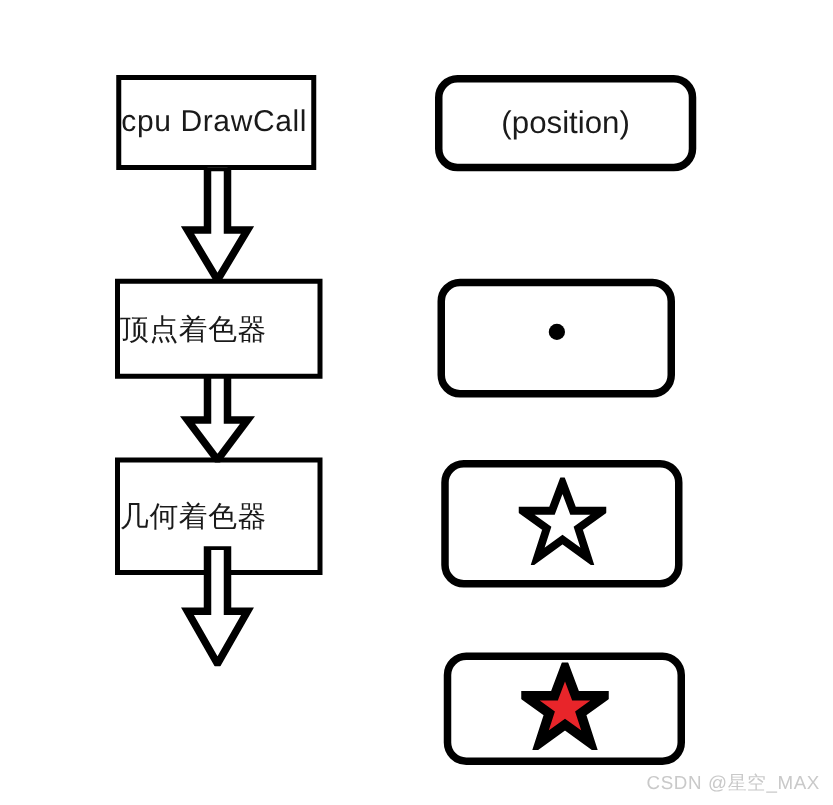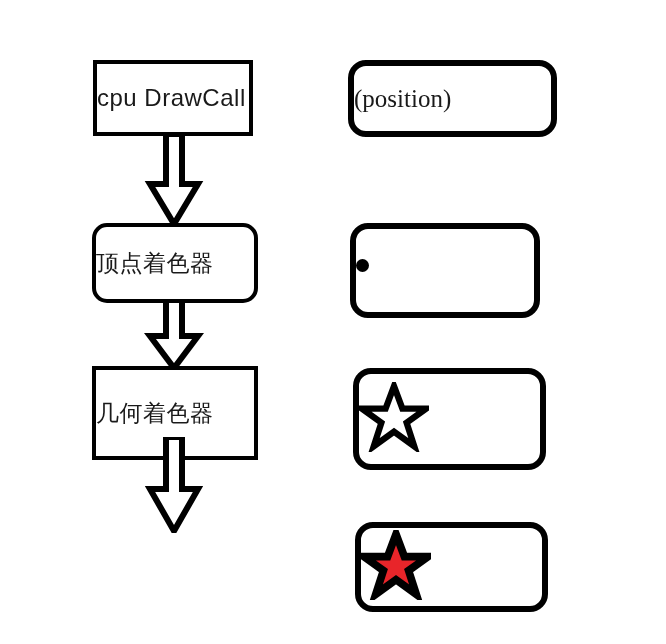--- a/index.html
+++ b/index.html
@@ -37,44 +37,43 @@
     font-size: 23px;
     line-height: 1;
     white-space: nowrap;
     letter-spacing: 0.5px;
   }
   .proc-box.latin .label {
     font-size: 24px;
   }
 
   #box-drawcall   { left: 93px;  top: 60px;  width: 160px; height: 76px; }
-  #box-vertex     { left: 92px;  top: 223px; width: 166px; height: 80px; border-radius: 15px; }
+  #box-vertex     { left: 92px;  top: 223px; width: 166px; height: 80px; }
   #box-geometry   { left: 92px;  top: 366px; width: 166px; height: 94px; }
   #box-fragment   { left: 92px;  top: 530px; width: 174px; height: 62px; }
 
   
   .block-arrow {
     position: absolute;
   }
   #arrow-1 { left: 142px; top: 134px; width: 64px; height: 92px; }
   #arrow-2 { left: 142px; top: 300px; width: 64px; height: 70px; }
   #arrow-3 { left: 142px; top: 437px; width: 64px; height: 96px; }
 
   
   .result-card {
     position: absolute;
     box-sizing: border-box;
     background: #ffffff;
     border: 6px solid #000000;
     border-radius: 18px;
     display: flex;
     align-items: center;
-    justify-content: flex-start;
+    justify-content: center;
     color: #1a1a1a;
-    font-family: Liberation Serif, serif;
   }
   .result-card .label {
     font-size: 25px;
     line-height: 1;
     white-space: nowrap;
   }
 
   #card-position { left: 348px; top: 60px;  width: 209px; height: 77px; }
   #card-point    { left: 350px; top: 223px; width: 190px; height: 95px; }
   #card-outline  { left: 353px; top: 368px; width: 193px; height: 102px; }
@@ -151,14 +150,15 @@
       <polygon points="50,6 62,38 96,38 68,58 79,92 50,71 21,92 32,58 4,38 38,38" fill="#ffffff" stroke="#000000" stroke-width="9" stroke-linejoin="miter"></polygon>
     </svg>
   </div>
 
   <div class="result-card" id="card-filled">
     <svg class="star-slot" viewBox="0 0 100 100">
       <polygon id="filled-star-shape" points="50,6 62,38 96,38 68,58 79,92 50,71 21,92 32,58 4,38 38,38" fill="#e8252a" stroke="#000000" stroke-width="11" stroke-linejoin="miter"></polygon>
     </svg>
   </div>
 
+  <div id="watermark">CSDN @星空_MAX</div>
 
 </div>
 
 </body></html>

